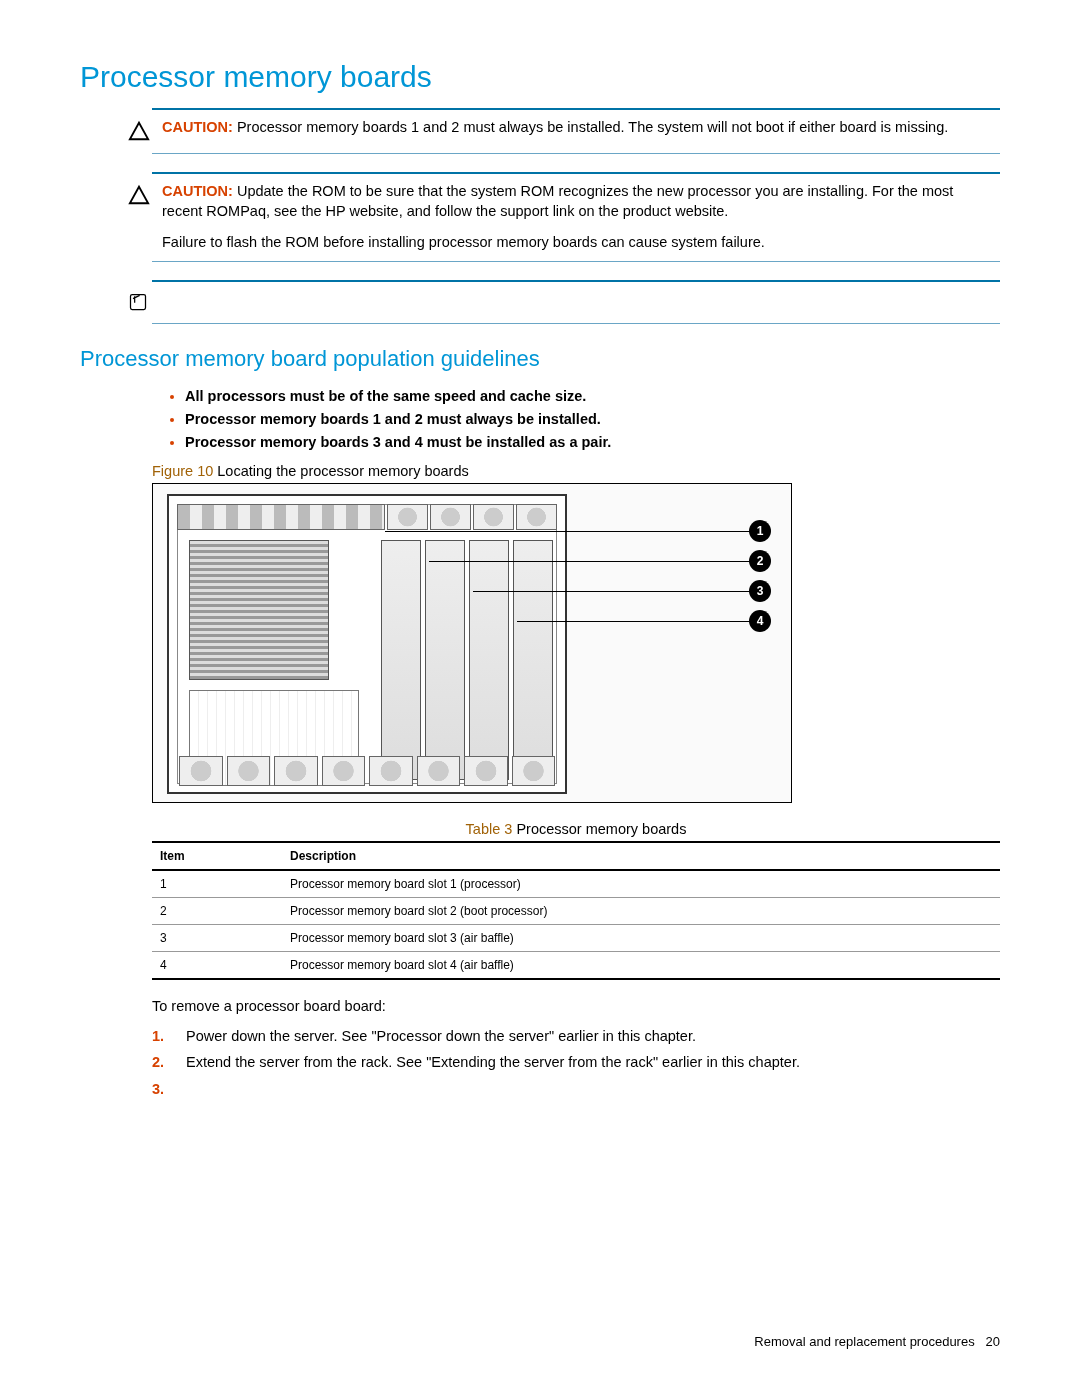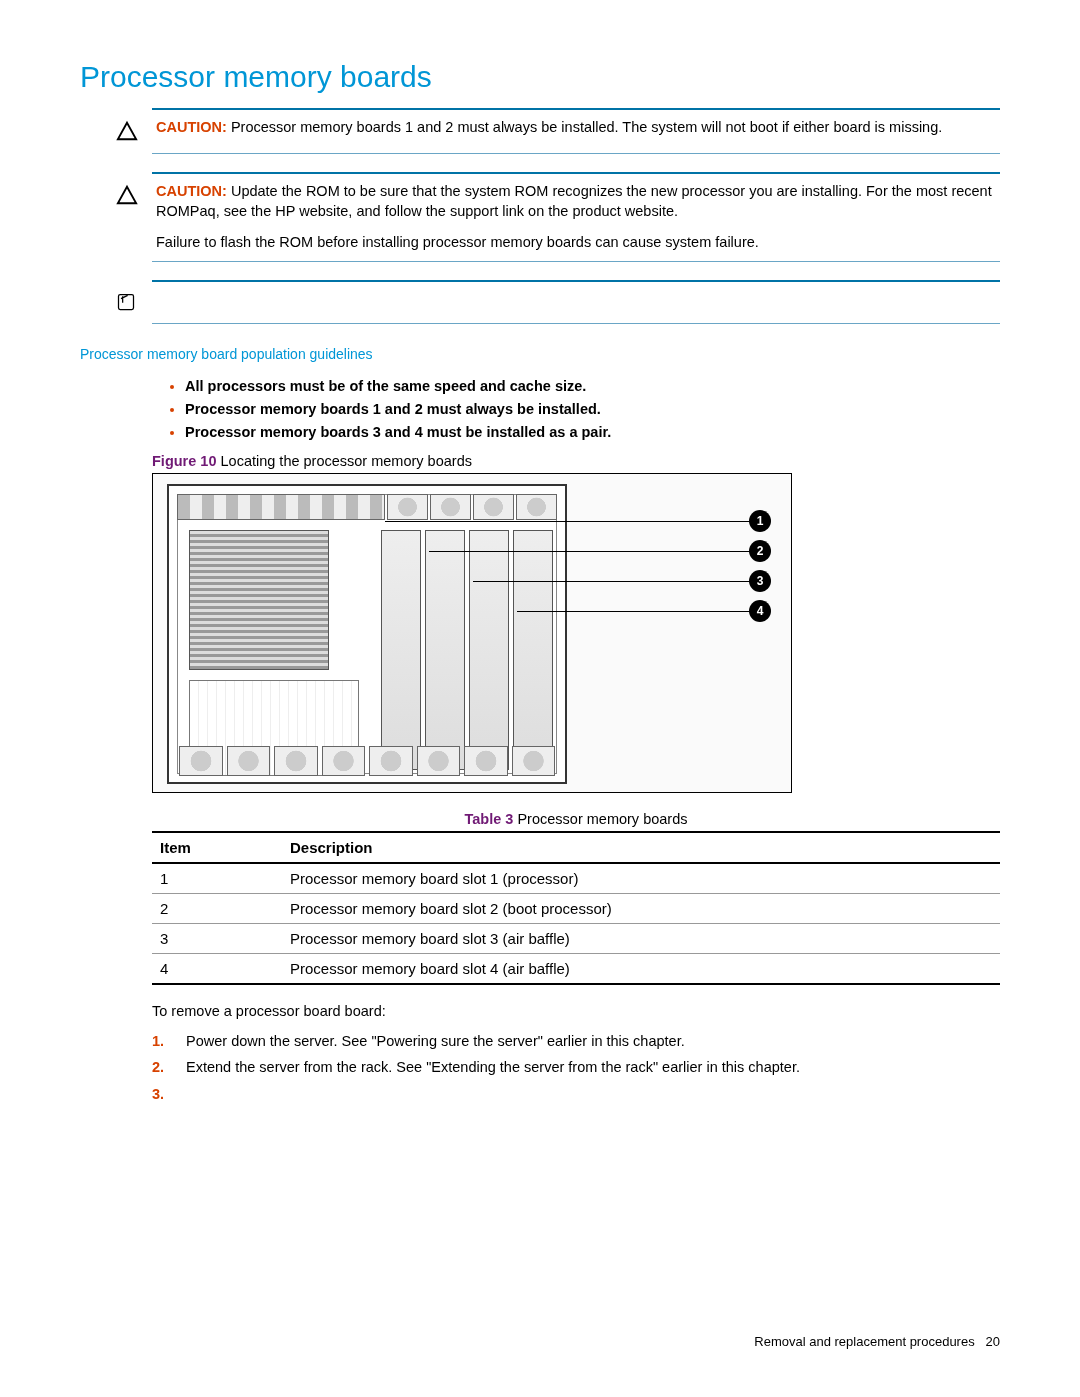--- a/index.html
+++ b/index.html
@@ -16,48 +16,48 @@
   .h1 {
     font-family: Arial, Helvetica, sans-serif;
     font-weight: 400;
     font-size: 30px;
     color: #0096d6;
     margin-bottom: 14px;
   }
   .h2 {
     font-family: Arial, Helvetica, sans-serif;
     font-weight: 400;
-    font-size: 14px;
+    font-size: 22px;
     color: #0096d6;
     margin-top: 22px;
     margin-bottom: 14px;
   }
   .body-indent { margin-left: 72px; }
   .intro { margin-bottom: 8px; }
   .rule-strong { border: none; border-top: 2px solid #0073a6; margin: 6px 0; }
   .rule-thin   { border: none; border-top: 1px solid #6aa6c6; margin: 6px 0; }
   .notice-row {
     display: flex;
     align-items: flex-start;
-    gap: 18px;
-    margin: 8px 0;
+    gap: 12px;
+    margin: 8px 12px;
   }
   .notice-icon {
     width: 22px;
     flex: 0 0 22px;
     margin-left: -36px;
     margin-top: 2px;
   }
   .notice-text { flex: 1; line-height: 1.35; }
   .notice-label { color: #d74200; font-weight: bold; }
   .bullets { list-style: disc; padding-left: 105px; margin: 4px 0 10px 0; font-weight: bold; }
   .bullets li { margin: 2px 0; line-height: 1.45; }
   .bullets li::marker { color: #d74200; }
   .figcap { margin-top: 6px; }
-  .figlabel { color: #701a75; font-weight: bold; }
+  .figlabel { color: #a16207; font-weight: normal; }
   .fig {
     border: 1px solid #000;
     width: 640px;
     height: 320px;
     margin-top: 4px;
     background: #fafafa;
     position: relative;
     overflow: hidden;
   }
   
@@ -79,21 +79,21 @@
   .l1{ top:47px; left:232px; width:366px; } 
   .l2{ top:77px; left:276px; width:322px; }
   .l3{ top:107px; left:320px; width:278px; }
   .l4{ top:137px; left:364px; width:234px; }
 
   .tblcap { margin-top: 18px; text-align: center; }
   table.data {
     width: 100%;
     border-collapse: collapse;
     margin-top: 4px;
-    font-size: 15px;
+    font-size: 12px;
   }
   table.data thead tr { border-top: 2px solid #000; border-bottom: 2px solid #000; }
   table.data th { text-align: left; font-weight: bold; padding: 6px 8px; }
   table.data td { padding: 6px 8px; border-bottom: 1px solid #999; }
   table.data tbody tr:last-child td { border-bottom: 2px solid #000; }
   .col-item { width: 130px; }
 
   .para { margin-top: 16px; line-height:1.4; }
   ol.steps { list-style: none; padding-left: 0; margin-top: 10px; }
   ol.steps li { display:flex; margin: 6px 0; line-height:1.4; }
@@ -246,21 +246,21 @@
           <td>Processor memory board slot 4 (air baffle)</td>
         </tr>
     </tbody>
   </table>
 
   <p class="para">To remove a processor board board:</p>
 
   <ol class="steps">
     <li>
         <span class="num">1.</span>
-        <span>Power down the server. See "Powering sure the server" earlier in this chapter.</span>
+        <span>Power down the server. See "Processor down the server" earlier in this chapter.</span>
       </li>
     <li>
         <span class="num">2.</span>
         <span>Extend the server from the rack. See "Extending the server from the rack" earlier in this chapter.</span>
       </li>
     <li>
         <span class="num">3.</span>
       </li>
   </ol>
 </div>

